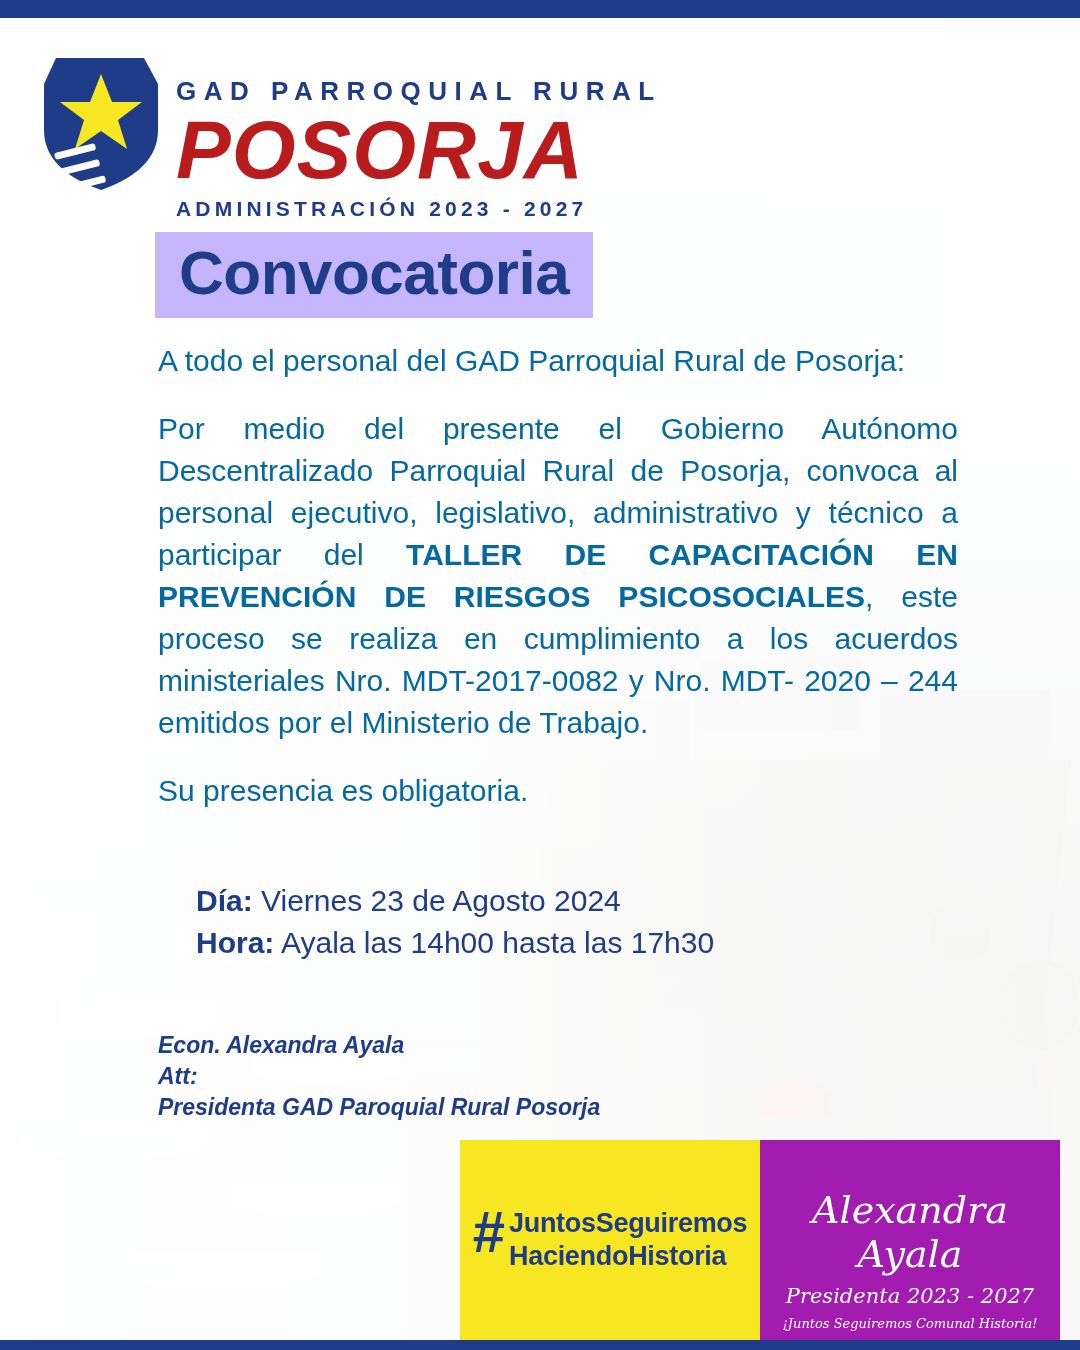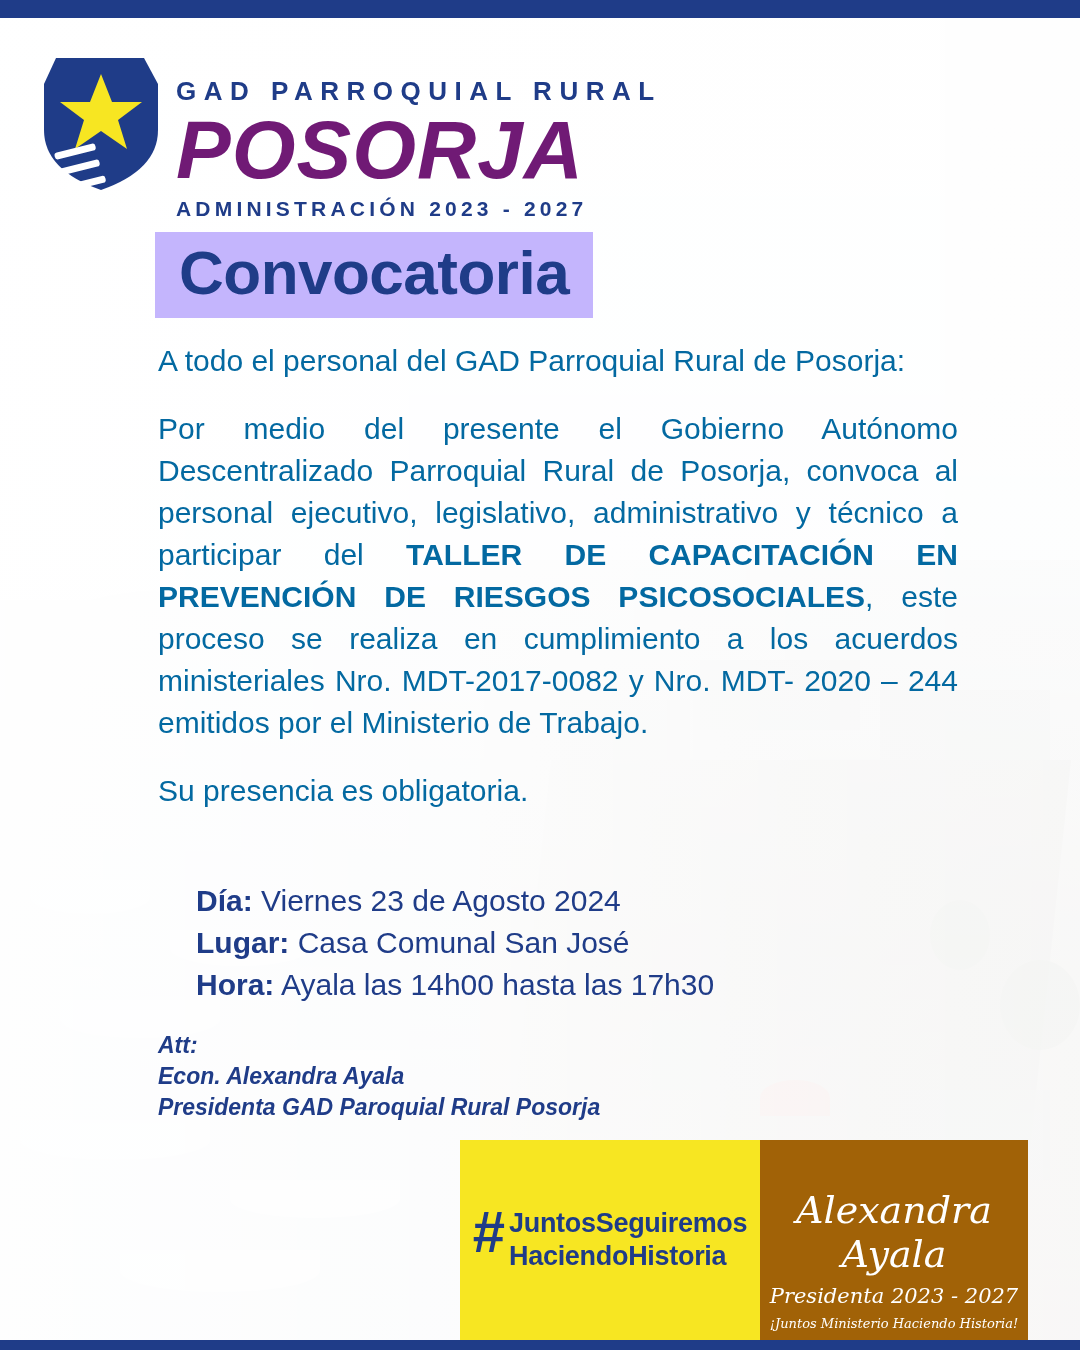--- a/index.html
+++ b/index.html
@@ -113,21 +113,21 @@
     font-size: 26px;
     letter-spacing: 7.5px;
     font-weight: bold;
     color: #1f3c88;
     font-family: "Liberation Sans", sans-serif;
   }
   .brand-main {
     font-size: 82px;
     line-height: 82px;
     font-weight: bold;
-    color: #701a75;
+    color: #b91c1c;
     letter-spacing: 1px;
     font-style: italic;
     margin-top: 2px;
     font-family: "Liberation Sans", sans-serif;
   }
   .brand-sub {
     font-size: 21px;
     letter-spacing: 4.2px;
     font-weight: bold;
     color: #1f3c88;
@@ -185,22 +185,22 @@
     display: flex; align-items: center; justify-content: center;
   }
   .hashtag {
     display: flex; align-items: flex-start; gap: 4px;
     color: #1f3c88; font-weight: bold;
   }
   .hash-glyph { font-size: 58px; line-height: 50px; }
   .hash-lines { font-size: 27px; line-height: 33px; letter-spacing: -0.3px; }
 
   .footer-navy {
-    position: absolute; left: 760px; bottom: 10px; width: 268px; height: 200px;
-    background: #a16207;
+    position: absolute; left: 760px; bottom: 10px; width: 300px; height: 200px;
+    background: #a21caf;
     color: #ffffff;
     text-align: center;
     padding-top: 48px;
   }
   .sig-name {
     font-family: "DejaVu Serif", serif;
     font-style: italic;
     font-size: 38px;
     line-height: 44px;
   }
@@ -284,44 +284,40 @@
     </p>
     <p class="last">Su presencia es obligatoria.</p>
   </div>
 
   <div class="details">
     <div class="row">
       <span class="k">Día:</span>
       <span class="v">Viernes 23 de Agosto 2024</span>
     </div>
     <div class="row">
-      <span class="k">Lugar:</span>
-      <span class="v">Casa Comunal San José</span>
-    </div>
-    <div class="row">
       <span class="k">Hora:</span>
       <span class="v">Ayala las 14h00 hasta las 17h30</span>
     </div>
   </div>
 
   <div class="signoff">
+    <div>Econ. Alexandra Ayala</div>
     <div>Att:</div>
-    <div>Econ. Alexandra Ayala</div>
     <div>Presidenta GAD Paroquial Rural Posorja</div>
   </div>
 
   <div class="footer-yellow">
     <div class="hashtag">
       <span class="hash-glyph">#</span>
       <span class="hash-lines">
         <span>JuntosSeguiremos</span><br>
         <span>HaciendoHistoria</span>
       </span>
     </div>
   </div>
 
   <div class="footer-navy">
     <div class="sig-name">Alexandra Ayala</div>
     <div class="sig-role">Presidenta 2023 - 2027</div>
-    <div class="sig-slogan">¡Juntos Ministerio Haciendo Historia!</div>
+    <div class="sig-slogan">¡Juntos Seguiremos Comunal Historia!</div>
   </div>
 
 </div>
 
 </body></html>

